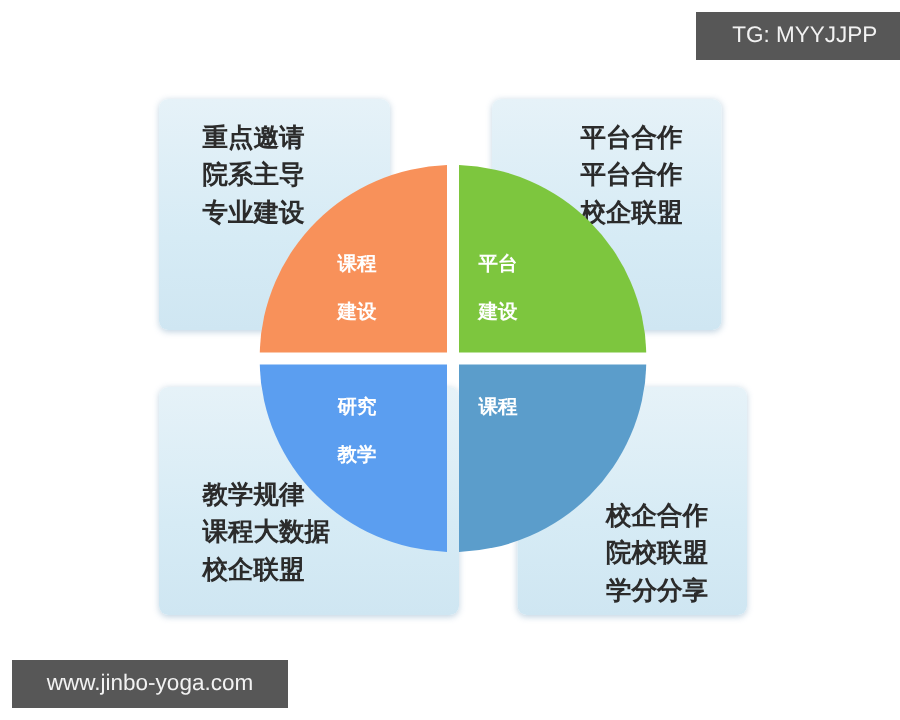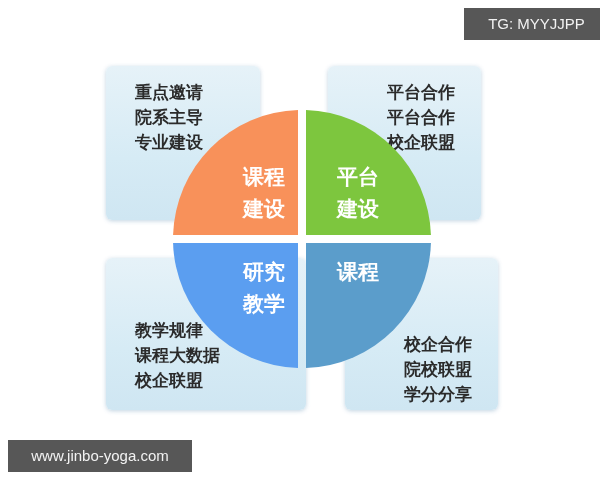--- a/index.html
+++ b/index.html
@@ -3,21 +3,21 @@
 <meta charset="utf-8">
 <style>
   html, body { margin:0; padding:0; }
   body { width:600px; height:480px; background:#ffffff; position:relative; overflow:hidden;
          font-family:"DejaVu Sans", "Liberation Sans", sans-serif; }
   .box { position:absolute; border-radius:6px;
          background:linear-gradient(180deg,#e6f2f8 0%,#d6ebf5 60%,#cfe6f2 100%);
          box-shadow:0 1px 4px rgba(120,160,190,0.45); }
   .box .items { position:absolute; font-size:17px; font-weight:bold; color:#2b2b2b; line-height:25px; }
   .pie { position:absolute; left:173px; top:110px; width:258px; height:258px; }
-  .q-label { position:absolute; color:#fff; font-size:21px; font-weight:bold; line-height:32px; text-align:right; width:60px; }
+  .q-label { position:absolute; color:#fff; font-size:13px; font-weight:bold; line-height:32px; text-align:left; width:60px; }
   .tag { position:absolute; background:#575757; color:#f2f2f2; font-family:"Liberation Sans", sans-serif; }
 </style>
 </head>
 <body>
 
 <div class="box" style="left:106px;top:66px;width:154px;height:154px;">
   <div class="items" style="left:29px;top:14px;">
     <div>重点邀请</div>
     <div>院系主导</div>
     <div>专业建设</div>

